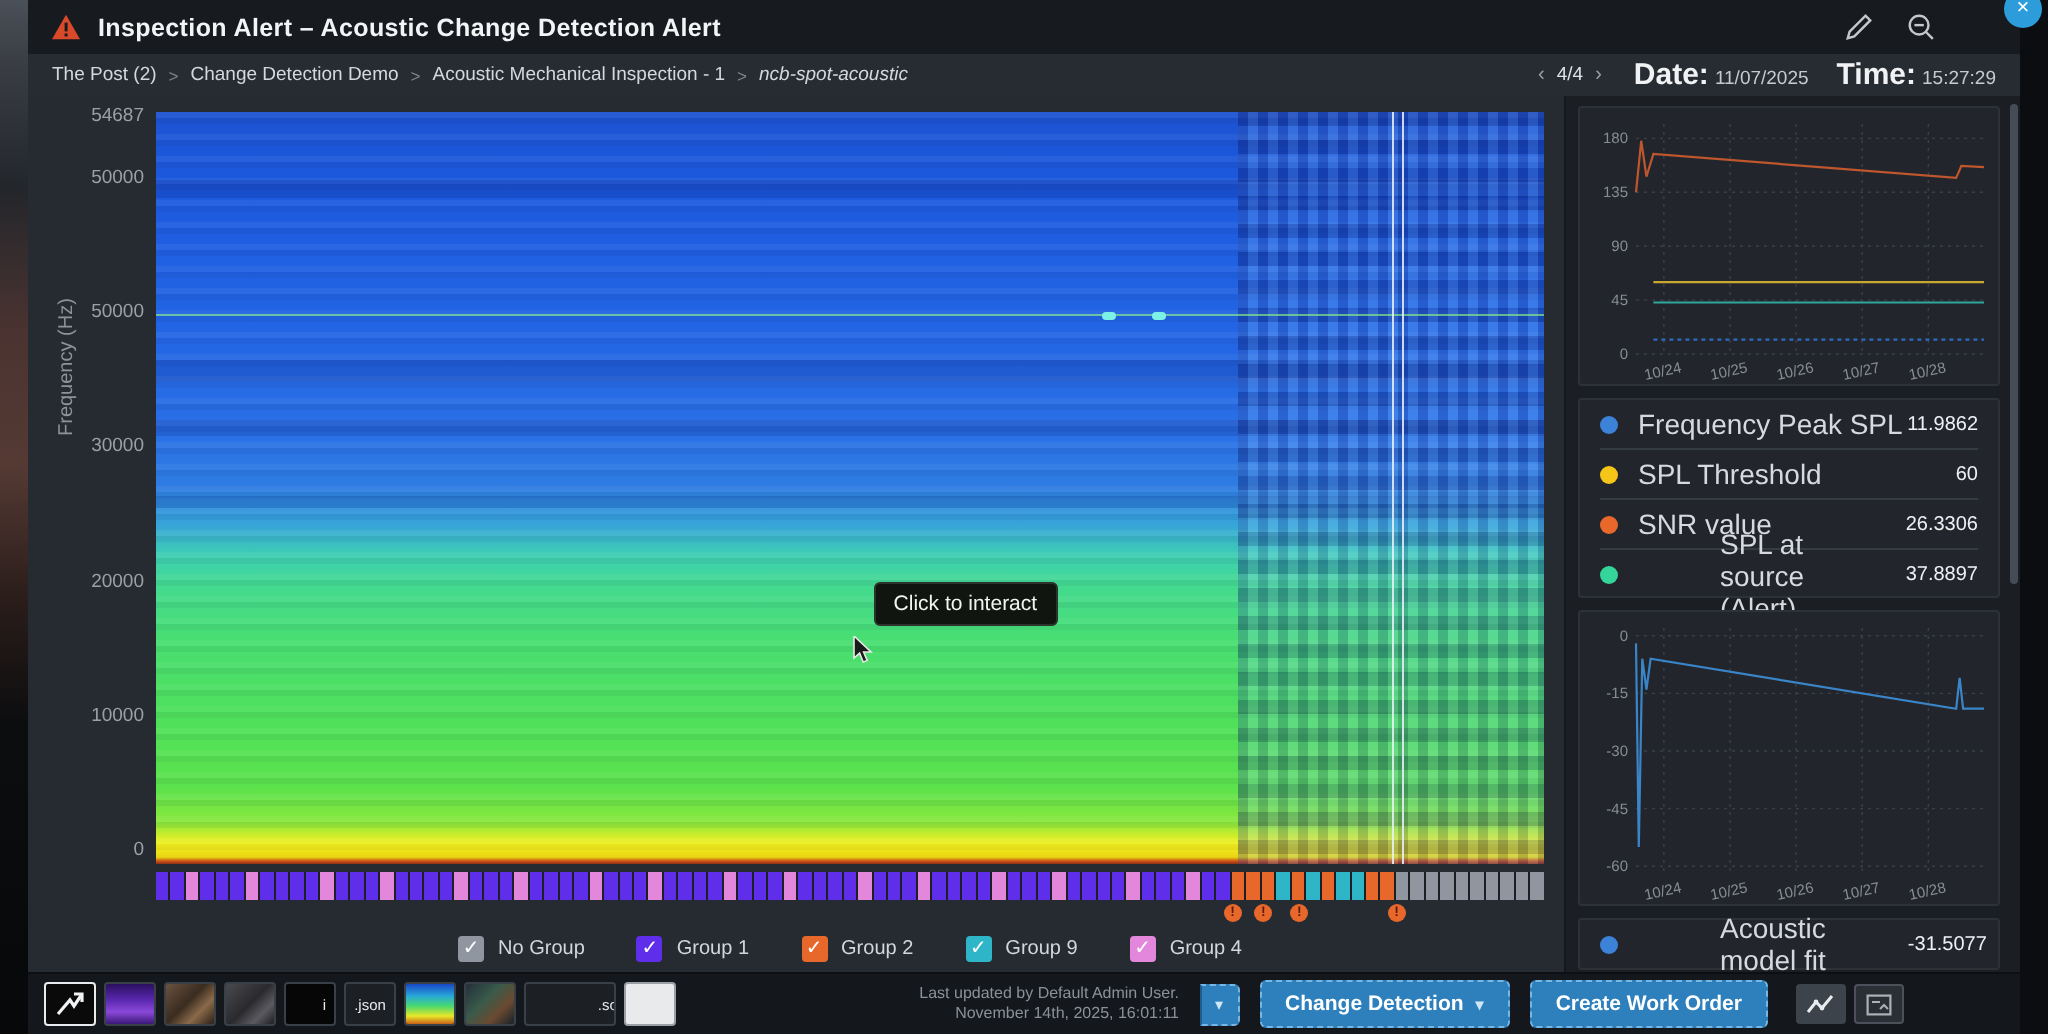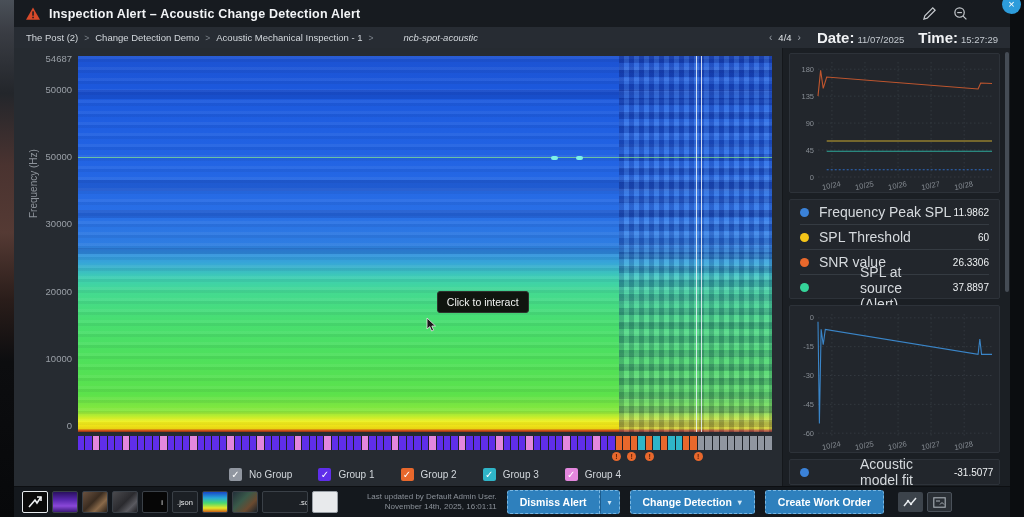--- a/index.html
+++ b/index.html
@@ -23,21 +23,21 @@
   .tb-icon { width:15px; height:15px; cursor:pointer; opacity:.9; }
 
   #close-btn { position:absolute; right:-11px; top:-5px; width:19px; height:19px; border-radius:50%;
     background:#2d9cdb; color:#fff; font-size:11px; line-height:19px; text-align:center; cursor:pointer; z-index:50; }
 
   
   #crumbbar { position:absolute; left:0; top:27px; right:0; height:21px; background:#272c33;
     display:flex; align-items:center; padding:0 12px; font-size:9.5px; color:#c9ced4; }
   #crumbs { display:flex; gap:6px; align-items:center; }
   .crumb { color:#d3d8dd; }
-  .crumb:last-child { font-style:italic;margin-left:24px; }
+  .crumb:last-child { font-style:italic; }
   .crumb-sep { color:#7e858d; font-size:8.5px; }
   #crumb-right { margin-left:auto; display:flex; align-items:center; gap:14px; }
   .pg-arrow { color:#9aa1a8; font-size:10px; cursor:pointer; padding:0 2px; }
   #pg-num { color:#dfe3e7; font-size:9.5px; }
   .meta-label { color:#f0f2f4; font-weight:bold; font-size:15px; }
   .meta-value { color:#c4cad0; font-size:9.5px; margin-left:3px; }
 
   
   #spec-panel { position:absolute; left:0; top:48px; width:768px; bottom:31px; background:#262b31; }
   #spec-ylabel { position:absolute; left:14px; top:170px; transform:rotate(-90deg); transform-origin:left top;
@@ -306,21 +306,21 @@
           <div class="gl-item">
             <span class="gl-check" style="background: rgb(95, 46, 234);">✓</span>
             <span class="gl-label">Group 1</span>
           </div>
           <div class="gl-item">
             <span class="gl-check" style="background: rgb(232, 104, 44);">✓</span>
             <span class="gl-label">Group 2</span>
           </div>
           <div class="gl-item">
             <span class="gl-check" style="background: rgb(47, 181, 200);">✓</span>
-            <span class="gl-label">Group 3</span>
+            <span class="gl-label">Group 9</span>
           </div>
           <div class="gl-item">
             <span class="gl-check" style="background: rgb(227, 135, 221);">✓</span>
             <span class="gl-label">Group 4</span>
           </div>
         </div>
     </div>
 
     <div id="sidebar">
       <div class="side-panel" id="chart1-panel"><svg width="210" height="138">
@@ -425,21 +425,20 @@
           <div class="thumb" style="background:#1c2025;padding-left:44px;">.sorx</div>
           <div class="thumb" style="background:#e8eaec;border:1px solid #9aa0a6;"></div>
         </div>
 
       <div id="last-updated">
         <div>Last updated by Default Admin User.</div>
         <div>November 14th, 2025, 16:01:11</div>
       </div>
 
       <div class="btn-group">
-        <button class="btn btn-main-split">Dismiss Alert</button>
         <span class="btn-caret-seg">▾</span>
       </div>
       <button class="btn" style="margin-right:10px;">
         <span>Change Detection</span>
         <span class="caret">▾</span>
       </button>
       <button class="btn">Create Work Order</button>
 
       <div id="footer-icons">
         <div class="f-icon-btn active">

